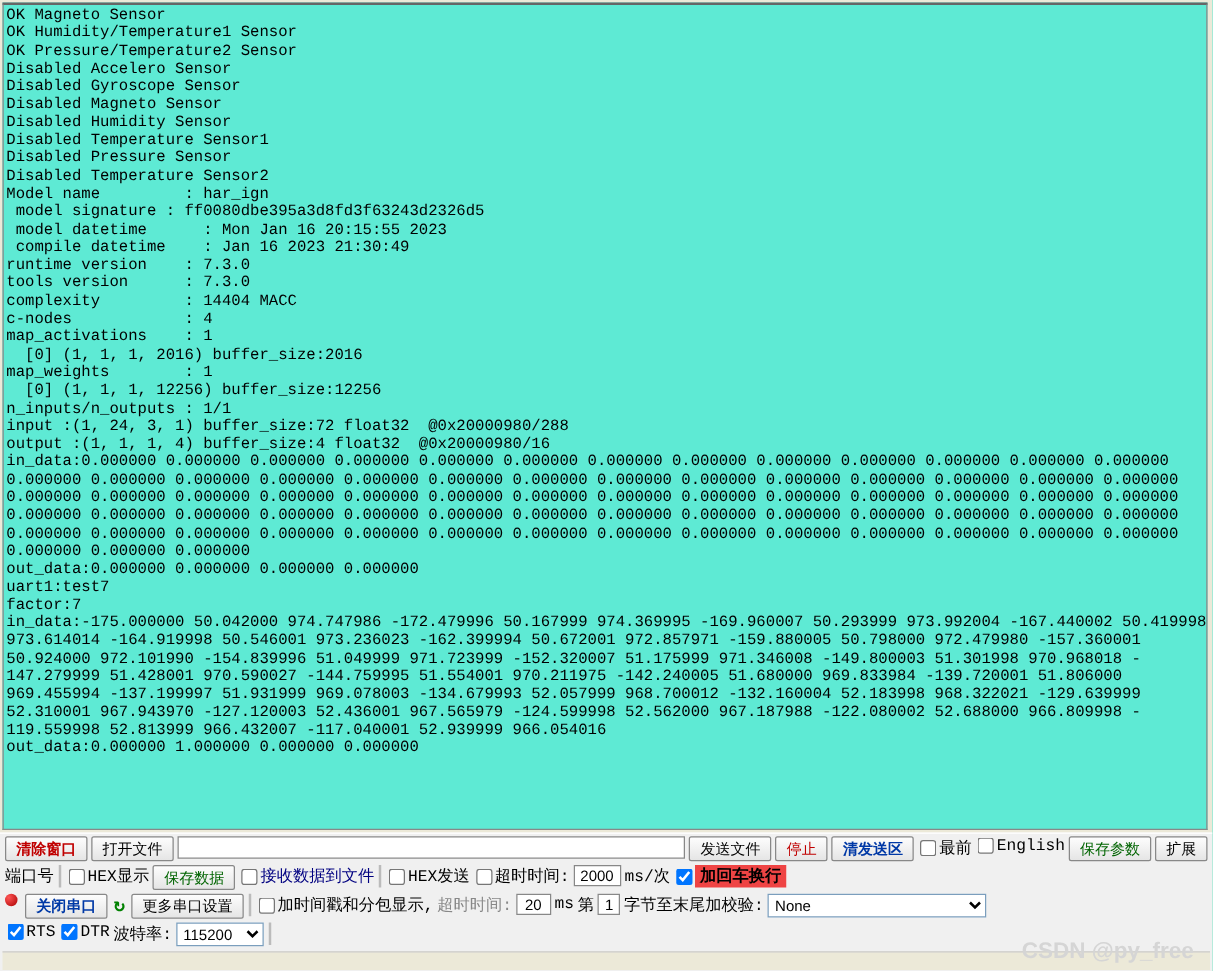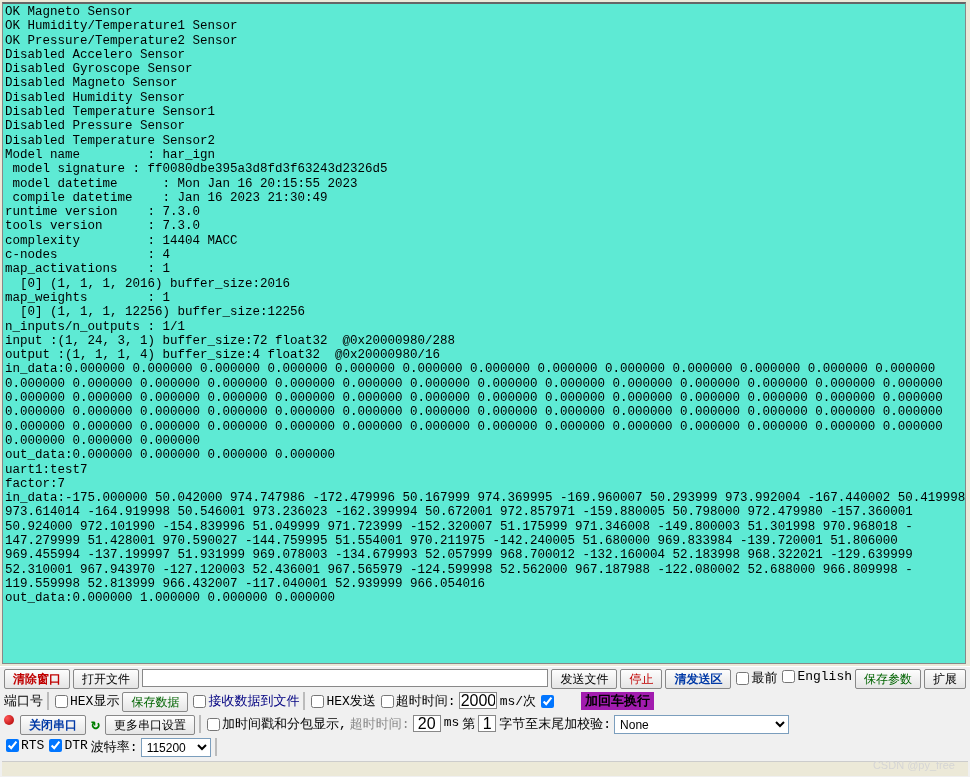--- a/index.html
+++ b/index.html
@@ -53,54 +53,55 @@
     border: 1px solid #888;
     background: #fff;
     height: 18px;
     flex: 0 0 60px;
     font-size: 12px;
     padding: 0 2px;
   }
   .chk { margin: 0 2px 0 2px; vertical-align: middle; }
   .lbl { font-size: 13px; white-space: nowrap; }
   .lbl.blue { color: #000080; }
-  .lbl.yellow-bg { background: #a21caf; font-weight: bold; padding: 0 4px; margin-left: 25px; }
+  .lbl.yellow-bg { background: #ef4444; font-weight: bold; padding: 0 4px; }
   .combo {
     border: 1px solid #7b9ebd;
     background: #fff;
     height: 19px;
     font-size: 12px;
     font-family: "SimSun", "宋体", sans-serif;
     padding: 0 1px;
   }
   .num-input {
     border: 1px solid #888;
     background: #fff;
     width: 28px;
     height: 17px;
     text-align: center;
-    font-size: 16px;
+    font-size: 12px;
     padding: 0 1px;
   }
   .num-input.wider { width: 38px; }
   .text-input-large {
     border: 1px solid #888;
     background: #fff;
     height: 18px;
     flex: 1;
     font-size: 12px;
     padding: 0 2px;
     font-family: "SimSun", "宋体", sans-serif;
   }
   .rec-dot { display:inline-block;width:10px;height:10px;border-radius:50%;background:radial-gradient(circle at 30% 30%,#ff5555,#aa0000);margin-right:3px;vertical-align:middle;}
   .reload-icon { color:#008000; font-size:15px; font-weight:bold; cursor:pointer; padding:0 2px;}
   .sep { width:2px; background:#bbb; height:18px; margin:0 1px;}
   .watermark {
-    position:absolute; right:15px; bottom:6px; color:#d5d5d5; font-size:11px; font-family:Arial,sans-serif;
+    position:absolute; right:15px; bottom:6px; color:#d5d5d5; font-size:18px; font-family:Arial,sans-serif;
     pointer-events:none;
+    font-weight:bold;
   }
   .bottom-strip {
     height:15px; background:#ece9d8; border-top:1px solid #ccc;
   }
   .chk-lbl{display:inline-flex;align-items:center;}
 </style>
 </head>
 <body>
 
 <div class="main-output"><span id="out-text">OK Magneto Sensor

